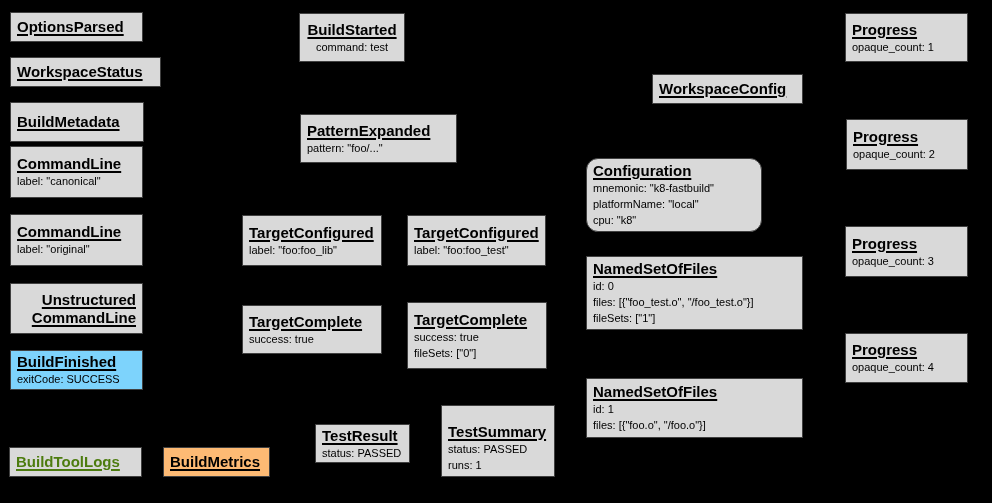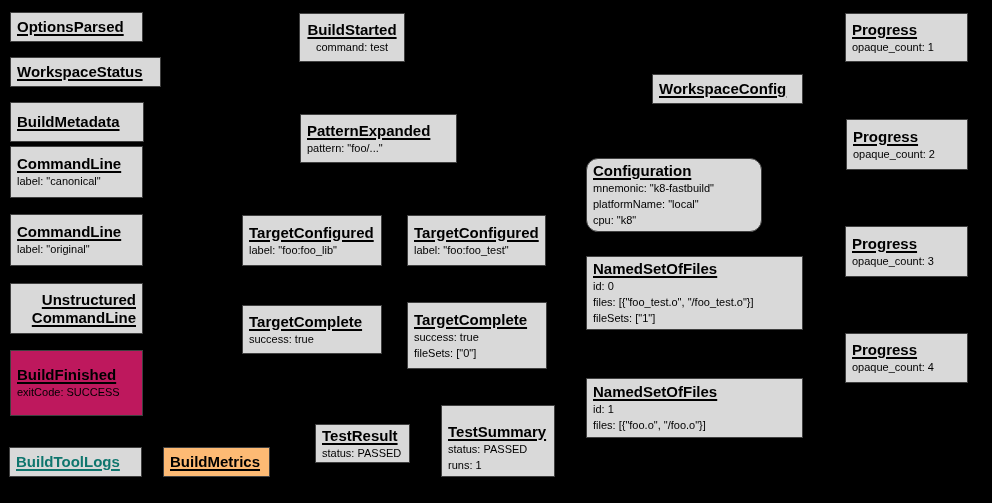--- a/index.html
+++ b/index.html
@@ -65,25 +65,25 @@
     </div>
     <div class="node" style="left: 10px; top: 214px; width: 133px; height: 52px; background: rgb(217, 217, 217); border-color: rgb(64, 64, 64); color: rgb(0, 0, 0);">
       <div class="node-title">CommandLine</div>
       <div class="node-body">label: "original"</div>
     </div>
     <div class="node" style="left: 10px; top: 283px; width: 133px; height: 51px; background: rgb(217, 217, 217); border-color: rgb(64, 64, 64); color: rgb(0, 0, 0); text-align: right;">
       <div class="node-title">Unstructured
 CommandLine</div>
 
     </div>
-    <div class="node" style="left: 10px; top: 350px; width: 133px; height: 66px; background: #be185d; border-color: rgb(64, 64, 64); color: rgb(0, 0, 0);">
+    <div class="node" style="left: 10px; top: 350px; width: 133px; height: 40px; background: #7dd3fc; border-color: rgb(64, 64, 64); color: rgb(0, 0, 0);">
       <div class="node-title">BuildFinished</div>
       <div class="node-body">exitCode: SUCCESS</div>
     </div>
-    <div class="node" style="left: 9px; top: 447px; width: 133px; height: 30px; background: rgb(217, 217, 217); border-color: rgb(64, 64, 64); color: #0f766e;">
+    <div class="node" style="left: 9px; top: 447px; width: 133px; height: 30px; background: rgb(217, 217, 217); border-color: rgb(64, 64, 64); color: #4d7c0f;">
       <div class="node-title">BuildToolLogs</div>
 
     </div>
     <div class="node" style="left: 163px; top: 447px; width: 107px; height: 30px; background: #fdba74; border-color: rgb(64, 64, 64); color: rgb(0, 0, 0);">
       <div class="node-title">BuildMetrics</div>
 
     </div>
     <div class="node" style="left: 299px; top: 13px; width: 106px; height: 49px; background: rgb(217, 217, 217); border-color: rgb(64, 64, 64); color: rgb(0, 0, 0); text-align: center;">
       <div class="node-title">BuildStarted</div>
       <div class="node-body">command: test</div>

